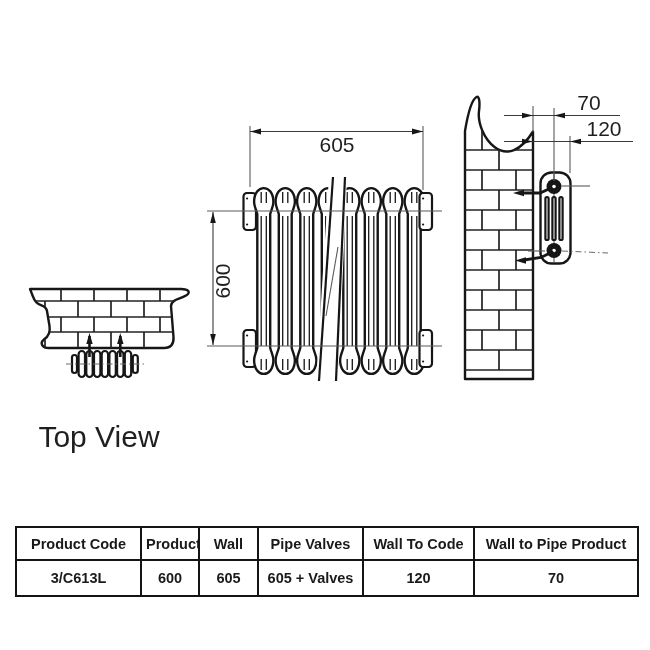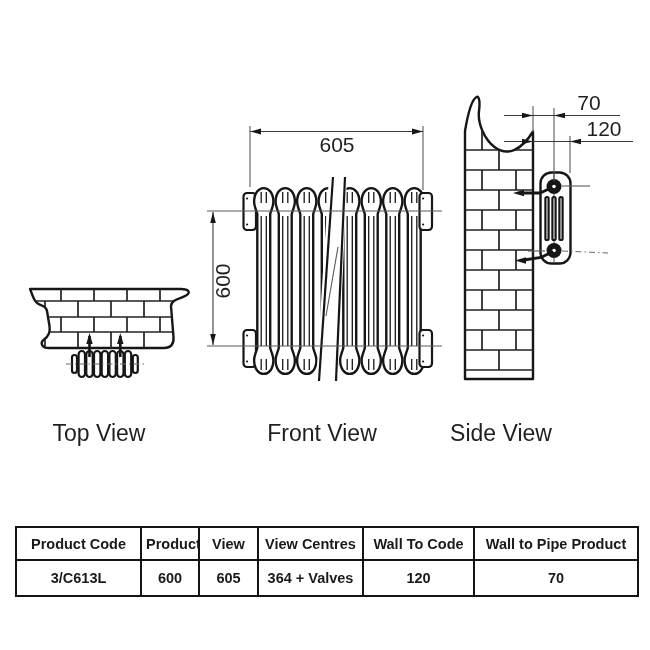--- a/index.html
+++ b/index.html
@@ -10,21 +10,21 @@
   .ol   {fill:#fff;stroke:#161616;stroke-width:2.4;stroke-linejoin:round;}
   .ol2  {fill:#fff;stroke:#161616;stroke-width:2.2;stroke-linejoin:round;}
   .inner{stroke:#161616;stroke-width:1.3;fill:none;}
   .brick{stroke:#222;stroke-width:1.7;fill:none;}
   .thin {stroke:#5a5a5a;stroke-width:1.1;fill:none;}
   .dim  {stroke:#3a3a3a;stroke-width:1.1;fill:none;}
   .arr  {fill:#161616;stroke:none;}
   .thick{stroke:#161616;stroke-width:2.8;fill:none;stroke-linecap:round;}
   .dash {stroke:#6a6a6a;stroke-width:1;fill:none;stroke-dasharray:6 3 1.5 3;}
   .dimtext{font-family:"Liberation Sans",sans-serif;font-size:21px;fill:#1f1f1f;}
-  .view-label{position:absolute;transform:translateX(-50%);font-size:23px;color:#1f1f1f;
+  .view-label{position:absolute;transform:translateX(-50%);font-size:30px;color:#1f1f1f;
               white-space:nowrap;top:420px;}
   table.spec{position:absolute;left:15px;top:526px;width:622px;border-collapse:collapse;
              table-layout:fixed;font-weight:bold;font-size:14.5px;color:#1a1a1a;}
   table.spec th,table.spec td{border:2px solid #141414;text-align:center;padding:4px;
              font-weight:bold;white-space:nowrap;overflow:hidden;}
   table.spec tr.r1 th{height:23px;}
   table.spec tr.r2 td{height:22px;}
   table.spec tr.r3 td{height:26px;}
 </style>
 </head>
@@ -214,45 +214,43 @@
         <line class="dim" x1="504" y1="141.5" x2="633" y2="141.5"></line>
         <polygon class="arr" points="533,141.5 522,138.7 522,144.3"></polygon>
         <polygon class="arr" points="570,141.5 581,138.7 581,144.3"></polygon>
         <text class="dimtext" x="589" y="110" text-anchor="middle">70</text>
         <text class="dimtext" x="604" y="136" text-anchor="middle">120</text>
       </g>
     </g>
   </svg>
 
   <div class="view-label" style="left:99px">Top View</div>
-  <div class="view-label" style="left:322px">Front View</div>
-  <div class="view-label" style="left:501px">Side View</div>
 
   <table class="spec">
     <colgroup>
       <col style="width:125px">
         <col style="width:58px">
         <col style="width:59px">
       <col style="width:105px">
         <col style="width:111px">
         <col style="width:164px">
     </colgroup>
     <tbody>
         <tr class="r1">
       <th>Product Code</th>
       <th>Product</th>
-      <th>View</th>
-      <th>View Centres</th>
+      <th>Wall</th>
+      <th>Pipe Valves</th>
       <th>Wall To Code</th>
       <th>Wall to Pipe Product</th>
     </tr>
     <tr class="r3">
       <td>3/C613L</td>
       <td>600</td>
       <td>605</td>
-      <td>364 + Valves</td>
+      <td>605 + Valves</td>
       <td>120</td>
       <td>70</td>
     </tr>
   </tbody>
     </table>
 
 </div>
 
 </body></html>

